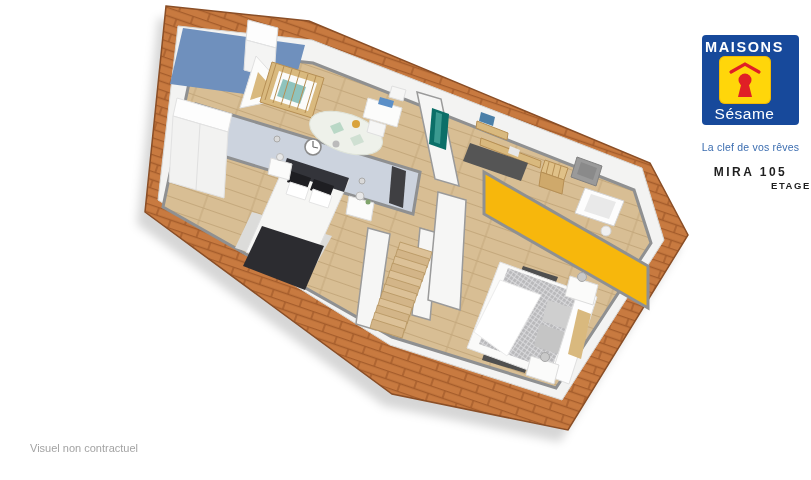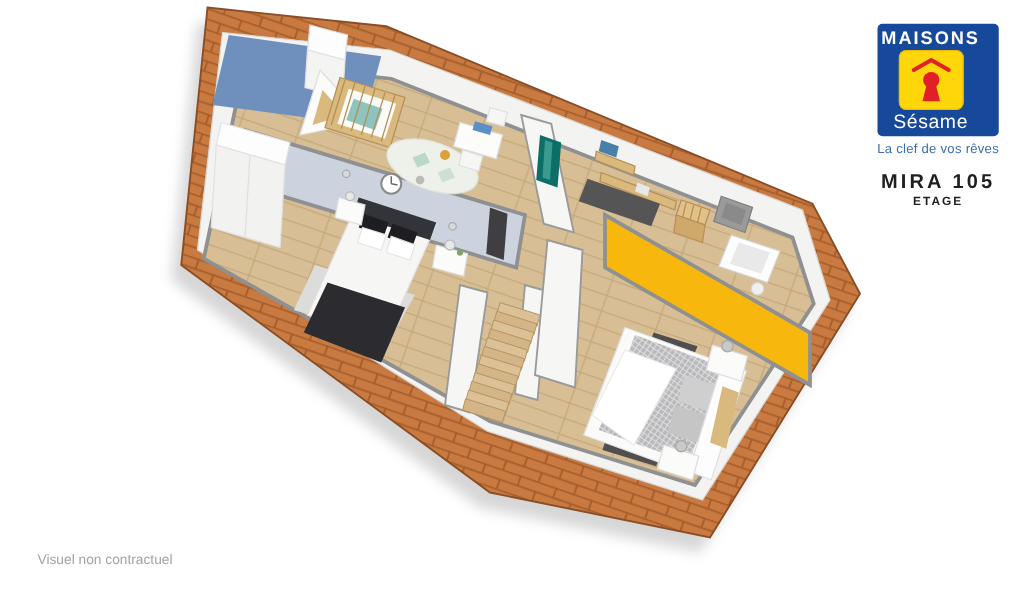--- a/index.html
+++ b/index.html
@@ -1,30 +1,30 @@
 <!DOCTYPE html>
 <html><head>
 <meta charset="utf-8">
 <style>
   html,body{margin:0;padding:0;background:#ffffff;}
   #stage{position:relative;width:811px;height:480px;background:#ffffff;overflow:hidden;
          font-family:"Liberation Sans", sans-serif;}
   #planSvg{position:absolute;left:0;top:0;}
   
   .logo-col{position:absolute;left:690px;top:19px;width:121px;text-align:center;}
-  .logo-box{position:relative;width:97px;height:90px;margin:0 auto;border-radius:4px;
+  .logo-box{position:relative;width:97px;height:90px;margin:16px auto;border-radius:4px;
             display:flex;flex-direction:column;align-items:center;justify-content:space-between;
             padding:5px 12px 4px 0;box-sizing:border-box;}
   .logo-word{color:#ffffff;font-weight:bold;font-size:14.5px;letter-spacing:1.6px;line-height:1;}
   .logo-word2{color:#ffffff;font-weight:normal;font-size:15.5px;letter-spacing:0.5px;line-height:1;}
   .logo-yellow{width:52px;height:48px;border-radius:6px;display:flex;align-items:center;justify-content:center;
                box-shadow:inset 0 0 0 1px rgba(232,160,0,.55);}
   .tagline{margin-top:4px;font-size:10.5px;font-weight:normal;letter-spacing:0.2px;}
-  .model-name{margin-top:12px;font-size:16px;font-weight:bold;letter-spacing:2.5px;color:#1f1f1f;}
-  .level-label{margin-top:1px;font-size:9.5px;font-weight:bold;letter-spacing:1.6px;color:#1f1f1f;}
+  .model-name{margin-top:12px;font-size:12px;font-weight:bold;letter-spacing:2.5px;color:#1f1f1f;}
+  .level-label{margin-top:1px;font-size:9.5px;font-weight:bold;letter-spacing:1.6px;color:#1f1f1f;text-align:right;}
   .disclaimer{position:absolute;left:30px;top:442px;font-size:11px;color:#a3a3a3;}
 </style>
 </head>
 <body>
 
 <div id="stage">
 
   <svg id="planSvg" width="811" height="480" viewBox="0 0 811 480">
     <defs>
       <filter id="soft" x="-20%" y="-20%" width="140%" height="140%">

